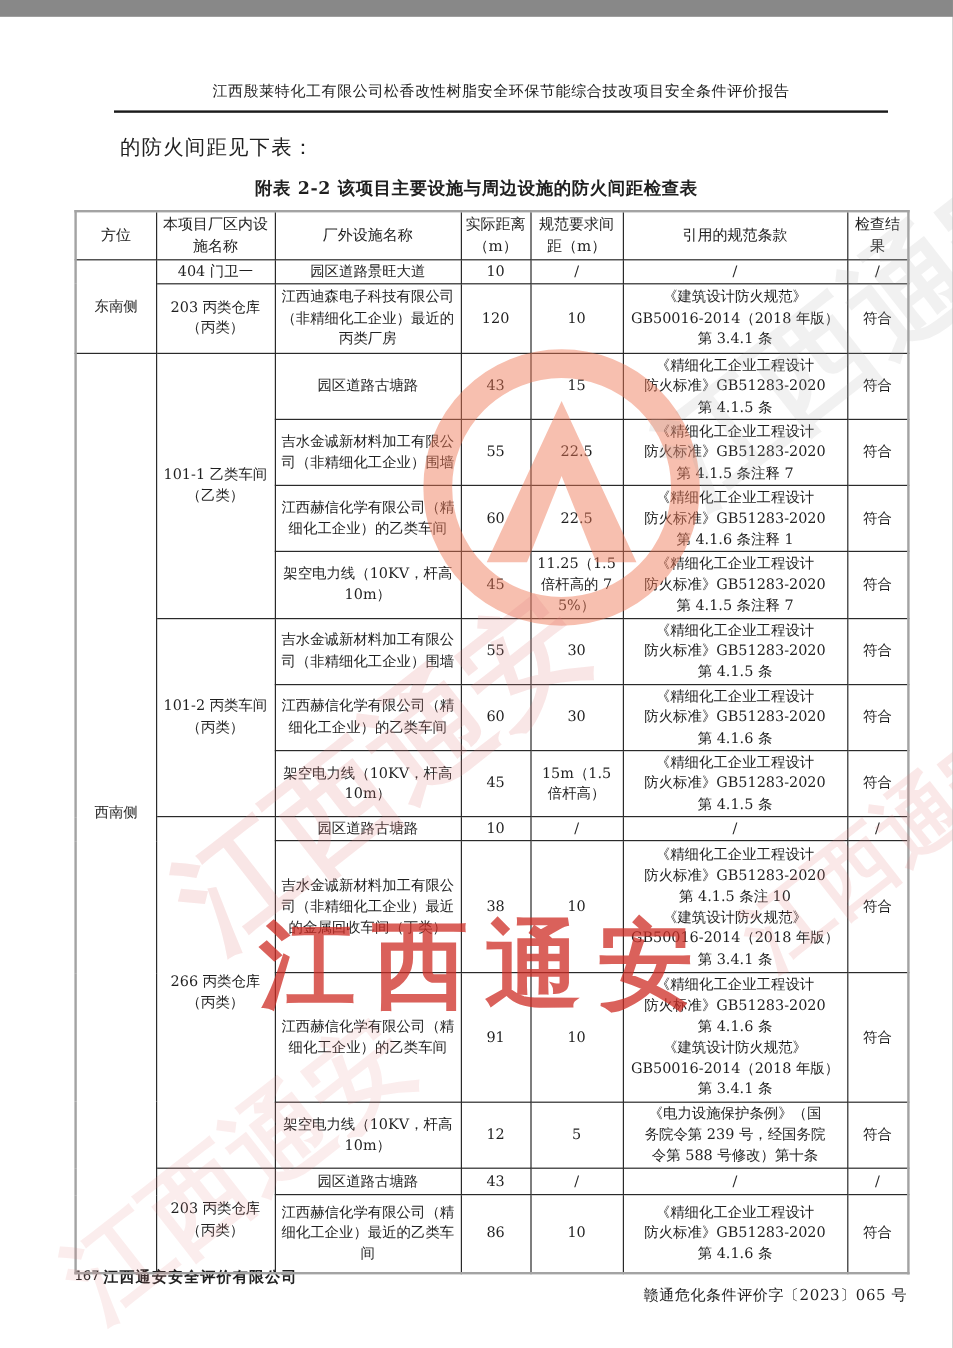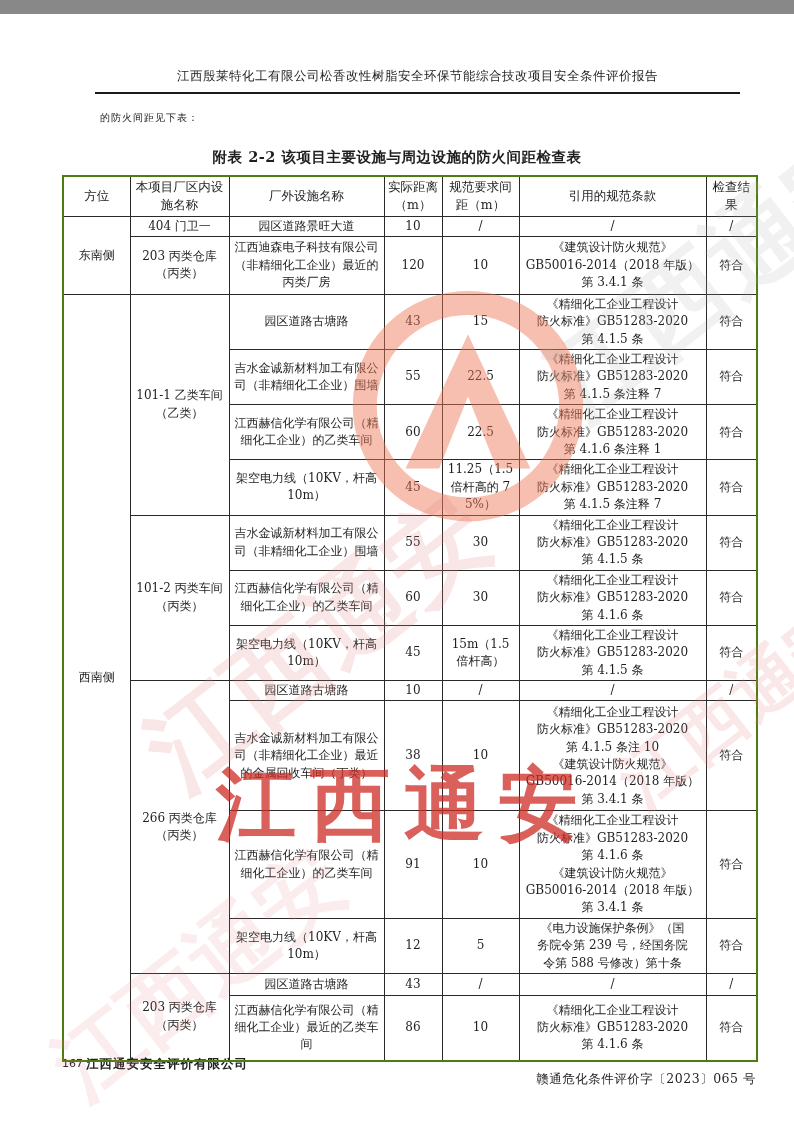--- a/index.html
+++ b/index.html
@@ -14,41 +14,41 @@
   }
   
   .running-head{
     position:absolute;top:54px;left:95px;width:645px;
     text-align:center;font-size:12.5px;letter-spacing:.5px;
     padding-bottom:7px;border-bottom:2.5px solid #1a1a1a;
     white-space:nowrap;
   }
   .intro{
     position:absolute;top:97px;left:100px;
-    font-size:10px;letter-spacing:1px;
+    font-size:17px;letter-spacing:1px;
   }
   .tbl-title{
     position:absolute;top:134px;left:0;width:794px;
     text-align:center;font-weight:bold;font-size:14.5px;letter-spacing:.5px;
   }
   
   table.fire{
     position:absolute;top:161px;left:62px;
     border-collapse:collapse;table-layout:fixed;width:694px;
     background:transparent;z-index:1;
   }
   table.fire th,table.fire td{
     border:1px solid #2a2a2a;
     font-size:12px;line-height:1.45;
     text-align:center;vertical-align:middle;
     padding:1px 2px;
     font-weight:normal;
     word-break:break-all;
   }
-  table.fire{border:2px solid #4d7c0f;}
+  table.fire{border:2px solid #a3a3a3;}
   table.fire th{font-size:12.5px;}
   td.clause{white-space:pre-line;}
   
   .footer{
     position:absolute;top:1042px;left:62px;width:694px;
     font-size:12.5px;
   }
   .footer .co{position:absolute;left:24px;top:0;letter-spacing:1px;font-weight:bold;}
   .footer .pg{position:absolute;left:0;width:100%;text-align:left;top:1px;font-size:11px;font-family:"DejaVu Sans","Liberation Sans",sans-serif;}
   .footer .doc{position:absolute;right:0;top:15px;letter-spacing:.5px;}

